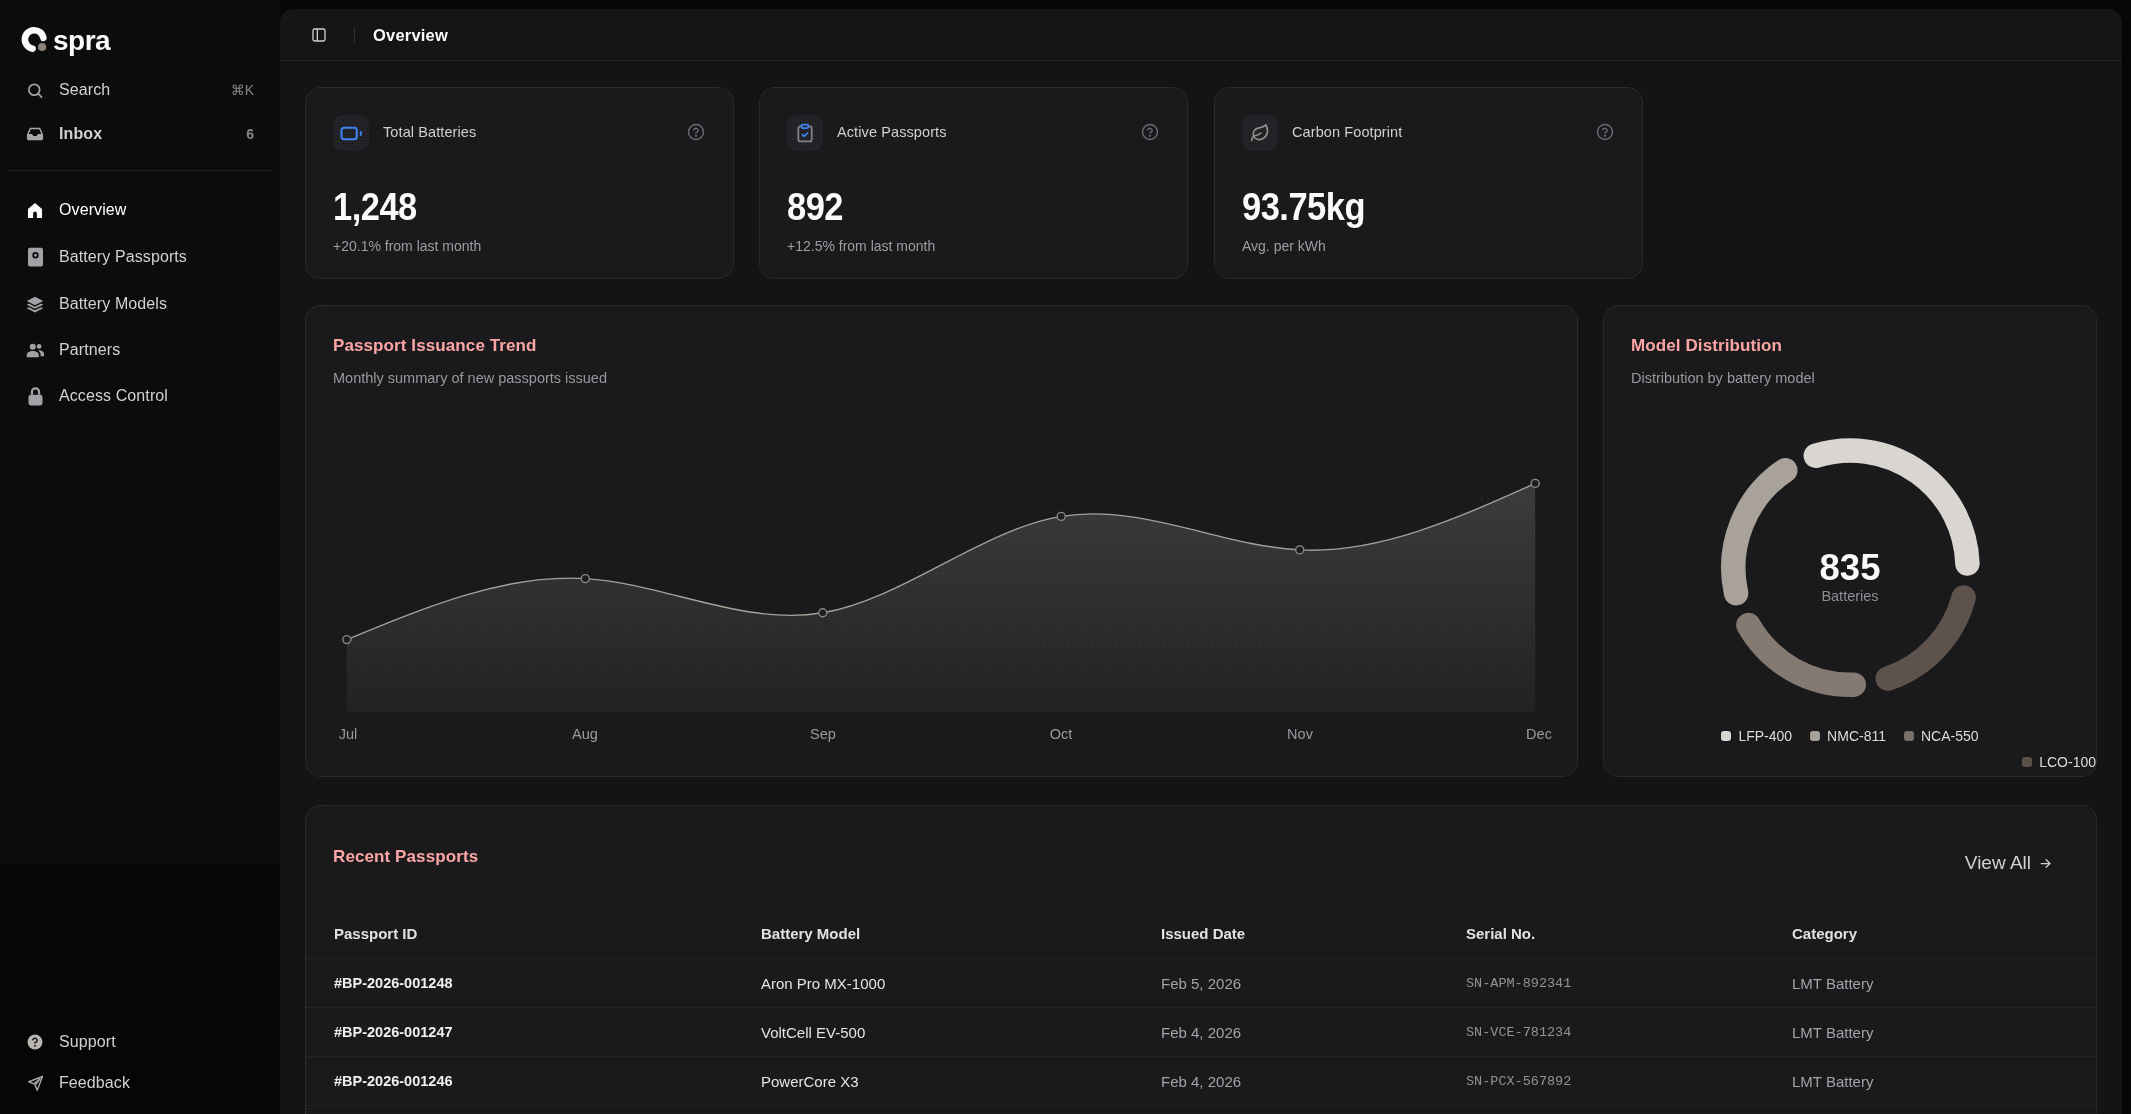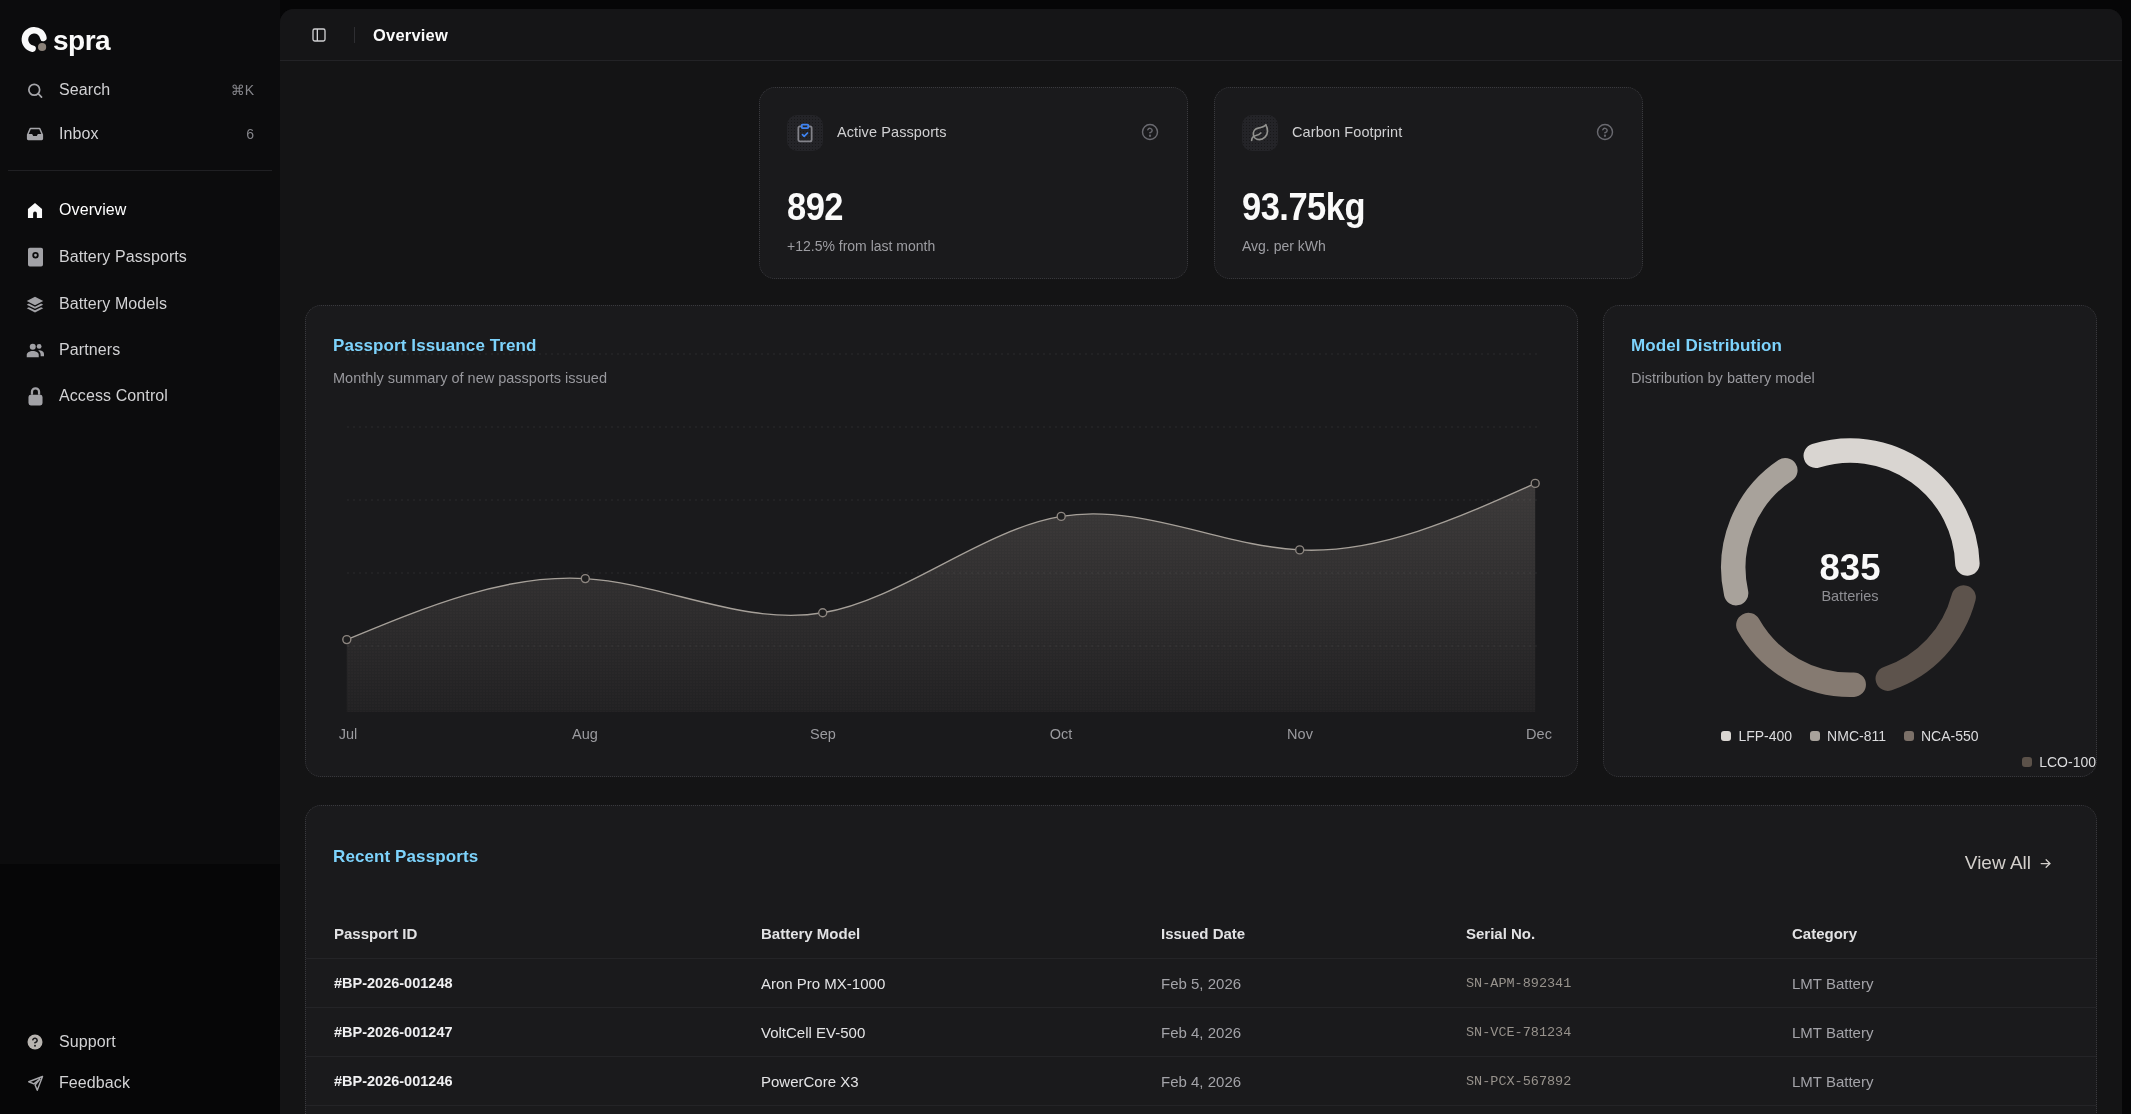--- a/index.html
+++ b/index.html
@@ -23,21 +23,21 @@
 #phead .vdiv{position:absolute;left:74px;top:18px;width:1px;height:16px;background:#2e2e32;}
 #phead .ptitle{position:absolute;left:93px;top:0;height:52px;display:flex;align-items:center;font-size:16.5px;font-weight:700;color:#fafafa;letter-spacing:0.2px;}
 
 .card{position:absolute;background:#1a1a1c;border:1px dotted #3a3a3e;border-radius:16px;}
 .stat{height:192px;width:429px;top:78px;}
 .tile{position:absolute;left:27px;top:27px;width:36px;height:36px;border-radius:10px;background-color:#242428;background-image:radial-gradient(rgba(0,0,0,0.34) 0.6px,transparent 0.75px);background-size:3px 3px;display:flex;align-items:center;justify-content:center;}
 .stitle{position:absolute;left:77px;top:36px;font-size:14.5px;color:#d0d0d2;letter-spacing:0.1px;}
 .shelp{position:absolute;right:28px;top:35px;}
 .snum{position:absolute;left:27px;top:97px;font-size:39px;font-weight:700;color:#fafafa;letter-spacing:-0.6px;transform:scaleX(0.885);transform-origin:0 0;}
 .ssub{position:absolute;left:27px;top:150px;font-size:14px;color:#9d9da2;}
-.ctitle{position:absolute;left:27px;top:30px;font-size:17px;font-weight:700;color:#7dd3fc;letter-spacing:0.1px;}
+.ctitle{position:absolute;left:27px;top:30px;font-size:17px;font-weight:700;color:#fca5a5;letter-spacing:0.1px;}
 .csub{position:absolute;left:27px;top:64px;font-size:14.5px;color:#98989d;}
 
 .th{position:absolute;font-size:15px;font-weight:700;color:#e2e2e4;}
 .td{position:absolute;font-size:15px;}
 .tid{color:#f0f0f2;font-weight:700;font-size:14.5px;}
 .tmodel{color:#e4e4e6;}
 .tdate{color:#a3a3a8;}
 .tserial{font-family:"Liberation Mono",monospace;font-size:13.5px;color:#97928c;}
 .tcat{color:#a3a3a8;}
 .rowline{position:absolute;left:0;width:100%;height:1px;background:#242427;}
@@ -56,21 +56,21 @@
   <div class="srow" style="top:72px;">
     <span class="sic">
         <svg width="19" height="19" viewBox="0 0 24 24" fill="none" stroke="#a6a6aa" stroke-width="2.3" stroke-linecap="round">
           <circle cx="11" cy="11" r="7.2"></circle>
           <path d="m20.7 20.7-4.4-4.4"></path>
         </svg>
       </span>
     <span class="slab">Search</span>
       <span class="skey">⌘K</span>
   </div>
-  <div class="srow" style="top:116px;">
+  <div class="srow" style="top:116px;font-weight:bold;">
     <span class="sic">
         <svg width="20" height="20" viewBox="0 0 24 24" fill="#a6a6aa">
           <path d="M22.6 12.2 19.5 4.9A1.8 1.8 0 0 0 17.8 3.8H6.2a1.8 1.8 0 0 0-1.7 1.1L1.4 12.2a2 2 0 0 0-.2.8v5.4a1.8 1.8 0 0 0 1.8 1.8h18a1.8 1.8 0 0 0 1.8-1.8V13a2 2 0 0 0-.2-.8Zm-19-.2 2.8-6.4h11.2l2.8 6.4h-4.6l-1.4 2.8H9.6L8.2 12Z"></path>
         </svg>
       </span>
     <span class="slab">Inbox</span>
       <span class="skey">6</span>
   </div>
   <div class="divider"></div>
   <div class="srow active" style="top:192px;">
@@ -141,20 +141,36 @@
 <div id="panel">
   <div id="phead">
     <svg class="toggle" width="16" height="16" viewBox="0 0 24 24" fill="none" stroke="#cfcfd2" stroke-width="2">
         <rect x="3" y="3" width="18" height="18" rx="2.5"></rect>
         <path d="M9.5 3v18"></path>
       </svg>
     <div class="vdiv"></div>
     <div class="ptitle">Overview</div>
   </div>
 
+  <div class="card stat" style="left:25px;">
+    <div class="tile">
+        <svg width="23" height="19" viewBox="0 0 24 20" fill="none" stroke="#3e83f2" stroke-width="2.2" stroke-linecap="round">
+          <rect x="1.5" y="4" width="16" height="12" rx="2.5"></rect>
+          <path d="M21.8 8.5v3"></path>
+        </svg>
+      </div>
+    <div class="stitle">Total Batteries</div>
+    <svg class="shelp" width="18" height="18" viewBox="0 0 24 24" fill="none" stroke="#6a6a70" stroke-width="1.9" stroke-linecap="round">
+        <circle cx="12" cy="12" r="10"></circle>
+        <path d="M9.1 9a3 3 0 0 1 5.8 1c0 2-3 3-3 3"></path>
+        <circle cx="12" cy="17" r="0.6" fill="#6a6a70"></circle>
+      </svg>
+    <div class="snum">1,248</div>
+    <div class="ssub">+20.1% from last month</div>
+  </div>
   <div class="card stat" style="left:479px;">
     <div class="tile">
         <svg width="20" height="20" viewBox="0 0 24 24" fill="none" stroke-width="2.1" stroke-linecap="round" stroke-linejoin="round">
           <path stroke="#83838a" d="M16 4h2a2 2 0 0 1 2 2v14a2 2 0 0 1-2 2H6a2 2 0 0 1-2-2V6a2 2 0 0 1 2-2h2"></path>
           <rect stroke="#3e83f2" x="8" y="2" width="8" height="4" rx="1"></rect>
           <path stroke="#3e83f2" d="m9 14 2 2 4-4"></path>
         </svg>
       </div>
     <div class="stitle">Active Passports</div>
     <svg class="shelp" width="18" height="18" viewBox="0 0 24 24" fill="none" stroke="#6a6a70" stroke-width="1.9" stroke-linecap="round">

